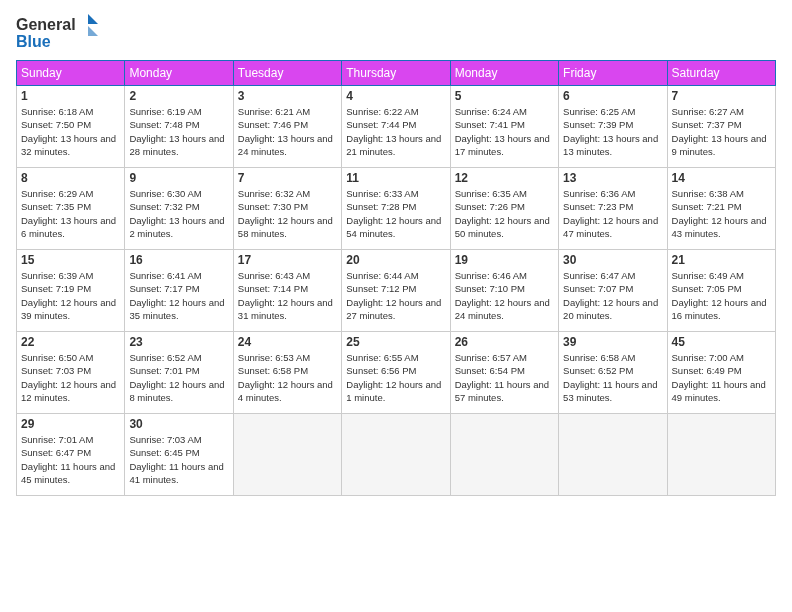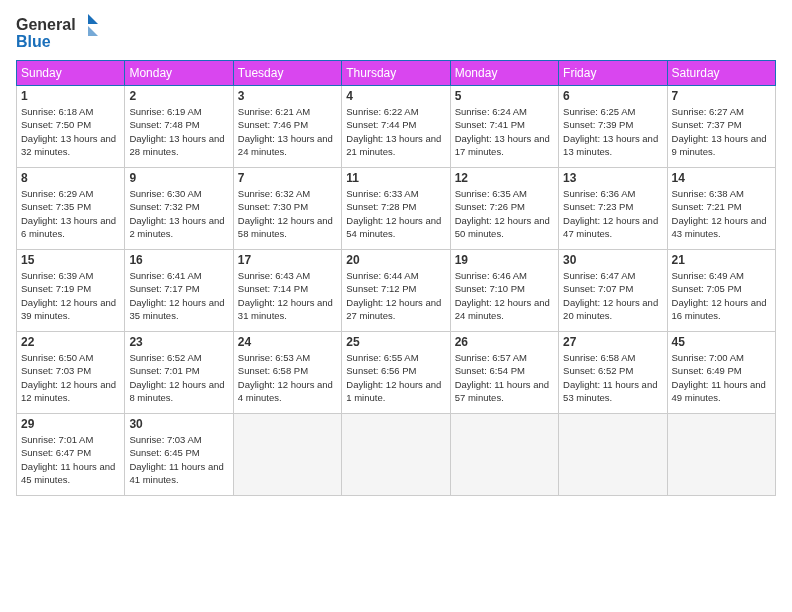--- a/index.html
+++ b/index.html
@@ -312,21 +312,21 @@
           </td>
           <td>
             <div class="day-num">26</div>
         <div class="day-info">
           Sunrise: 6:57 AM<br>
           Sunset: 6:54 PM<br>
           Daylight: 11 hours and 57 minutes.
         </div>
           </td>
           <td>
-            <div class="day-num">27</div>
+            <div class="day-num">39</div>
         <div class="day-info">
           Sunrise: 6:58 AM<br>
           Sunset: 6:52 PM<br>
           Daylight: 11 hours and 53 minutes.
         </div>
           </td>
           <td>
             <div class="day-num">45</div>
         <div class="day-info">
           Sunrise: 7:00 AM<br>

